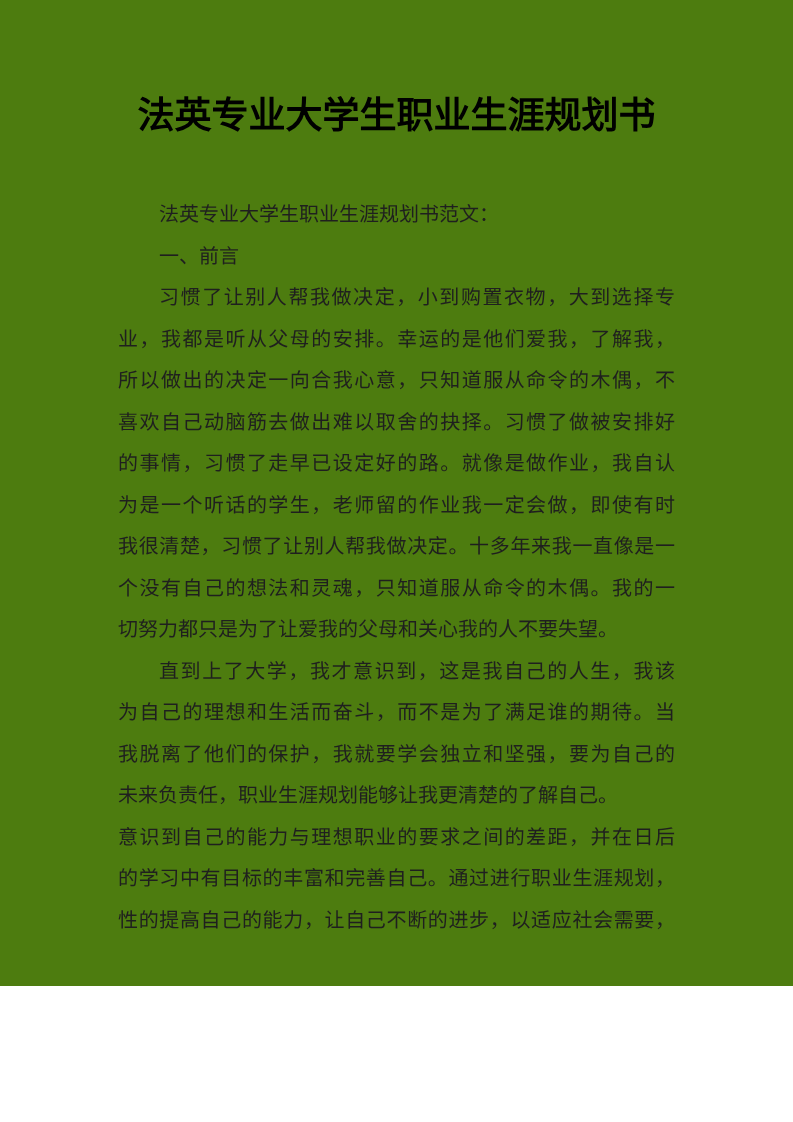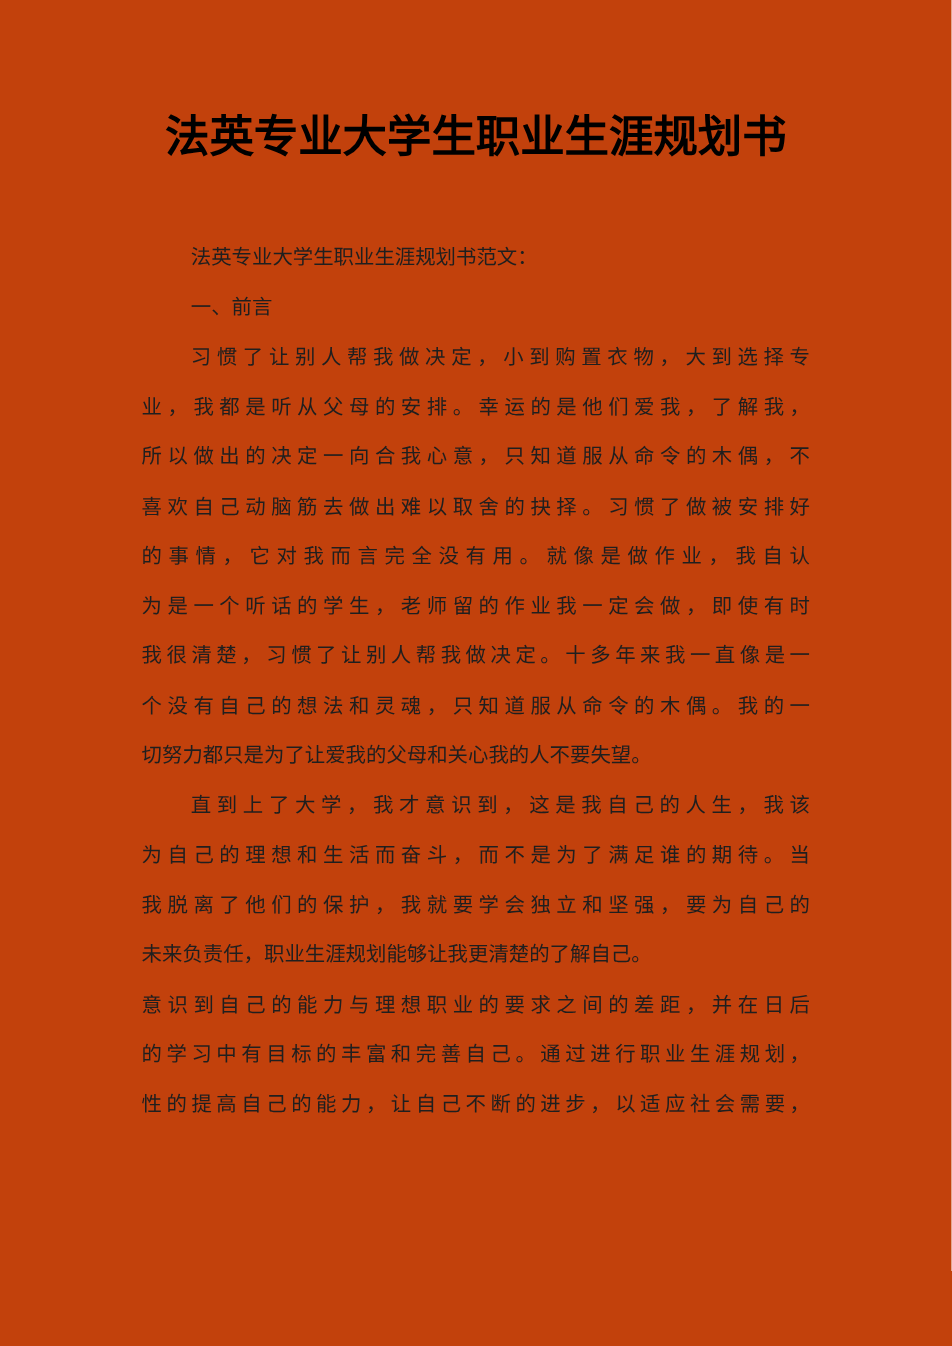--- a/index.html
+++ b/index.html
@@ -4,43 +4,43 @@
 <title>Document</title>
 <style>
   html, body {
     margin: 0;
     padding: 0;
     background: #ffffff;
   }
   .page {
     position: relative;
     width: 793px;
-    height: 1122px;
+    height: 986px;
     margin: 0 auto;
-    background: #c2410c;
+    background: #4d7c0f;
     overflow: hidden;
     font-family: "Liberation Serif", "DejaVu Serif", serif;
     color: #1f1f1f;
   }
   .content {
     padding: 0 118px;
   }
   .doc-title {
     margin-top: 90px;
     height: 52px;
     line-height: 52px;
     font-size: 37px;
     font-weight: bold;
     text-align: center;
     color: #000000;
     white-space: nowrap;
   }
   .doc-body {
     margin-top: 52px;
-    font-size: 17px;
+    font-size: 20px;
     line-height: 41.5px;
   }
   .line {
     display: block;
     text-align: left;
   }
   .line.fill {
     text-align: justify;
     text-align-last: justify;
   }
@@ -63,21 +63,21 @@
 
       <div class="line indent">法英专业大学生职业生涯规划书范文：</div>
 
       <div class="line indent">一、前言</div>
 
       <div class="paragraph">
         <div class="line indent fill">习惯了让别人帮我做决定，小到购置衣物，大到选择专</div>
         <div class="line fill">业，我都是听从父母的安排。幸运的是他们爱我，了解我，</div>
         <div class="line fill">所以做出的决定一向合我心意，只知道服从命令的木偶，不</div>
         <div class="line fill">喜欢自己动脑筋去做出难以取舍的抉择。习惯了做被安排好</div>
-        <div class="line fill">的事情，它对我而言完全没有用。就像是做作业，我自认</div>
+        <div class="line fill">的事情，习惯了走早已设定好的路。就像是做作业，我自认</div>
         <div class="line fill">为是一个听话的学生，老师留的作业我一定会做，即使有时</div>
         <div class="line fill">我很清楚，习惯了让别人帮我做决定。十多年来我一直像是一</div>
         <div class="line fill">个没有自己的想法和灵魂，只知道服从命令的木偶。我的一</div>
         <div class="line">切努力都只是为了让爱我的父母和关心我的人不要失望。</div>
       </div>
 
       <div class="paragraph">
         <div class="line indent fill">直到上了大学，我才意识到，这是我自己的人生，我该</div>
         <div class="line fill">为自己的理想和生活而奋斗，而不是为了满足谁的期待。当</div>
         <div class="line fill">我脱离了他们的保护，我就要学会独立和坚强，要为自己的</div>

